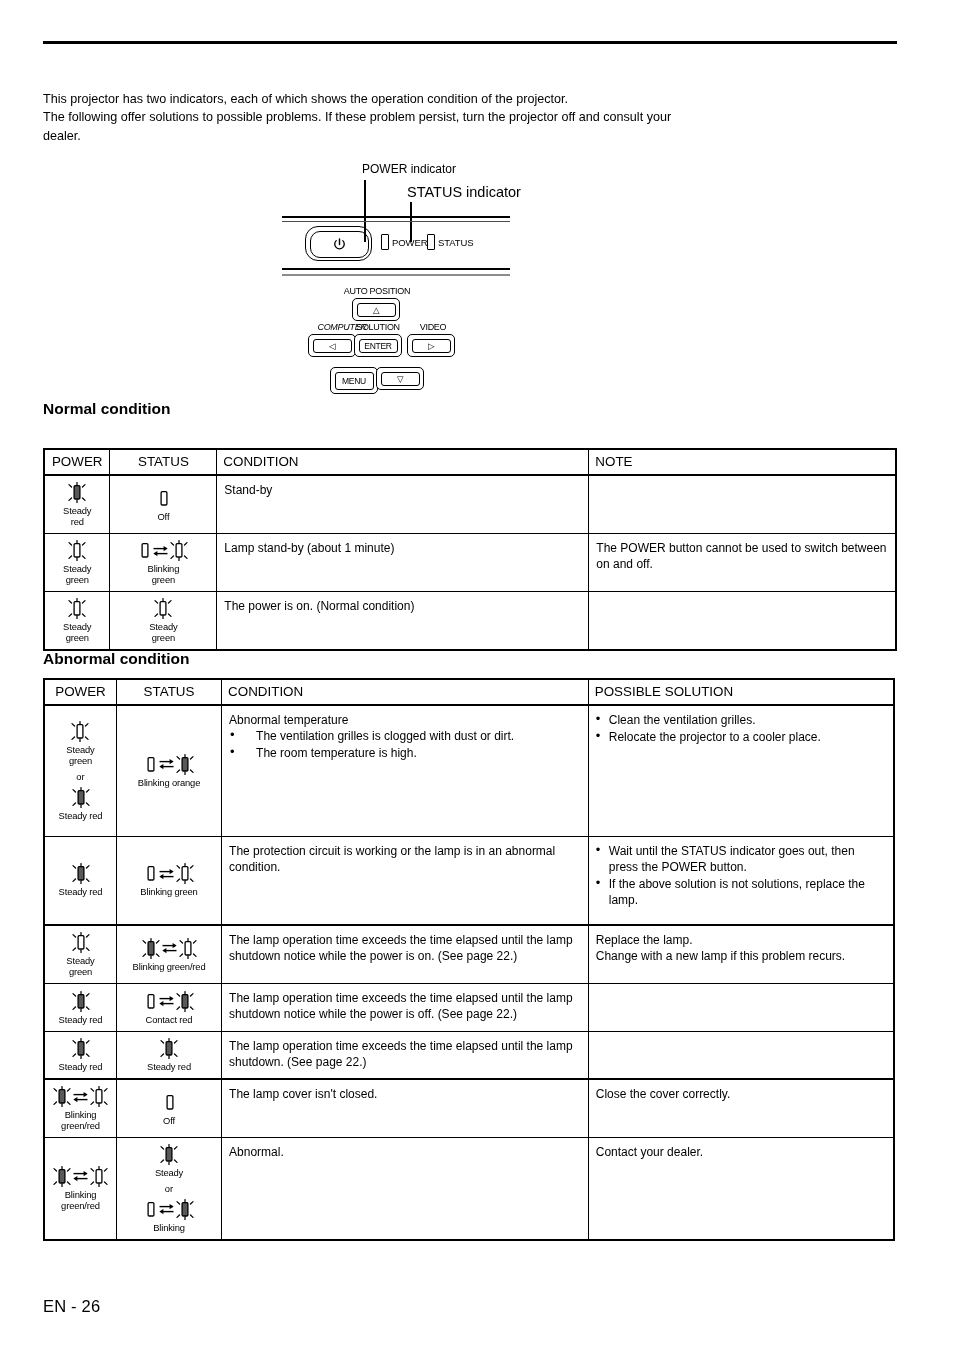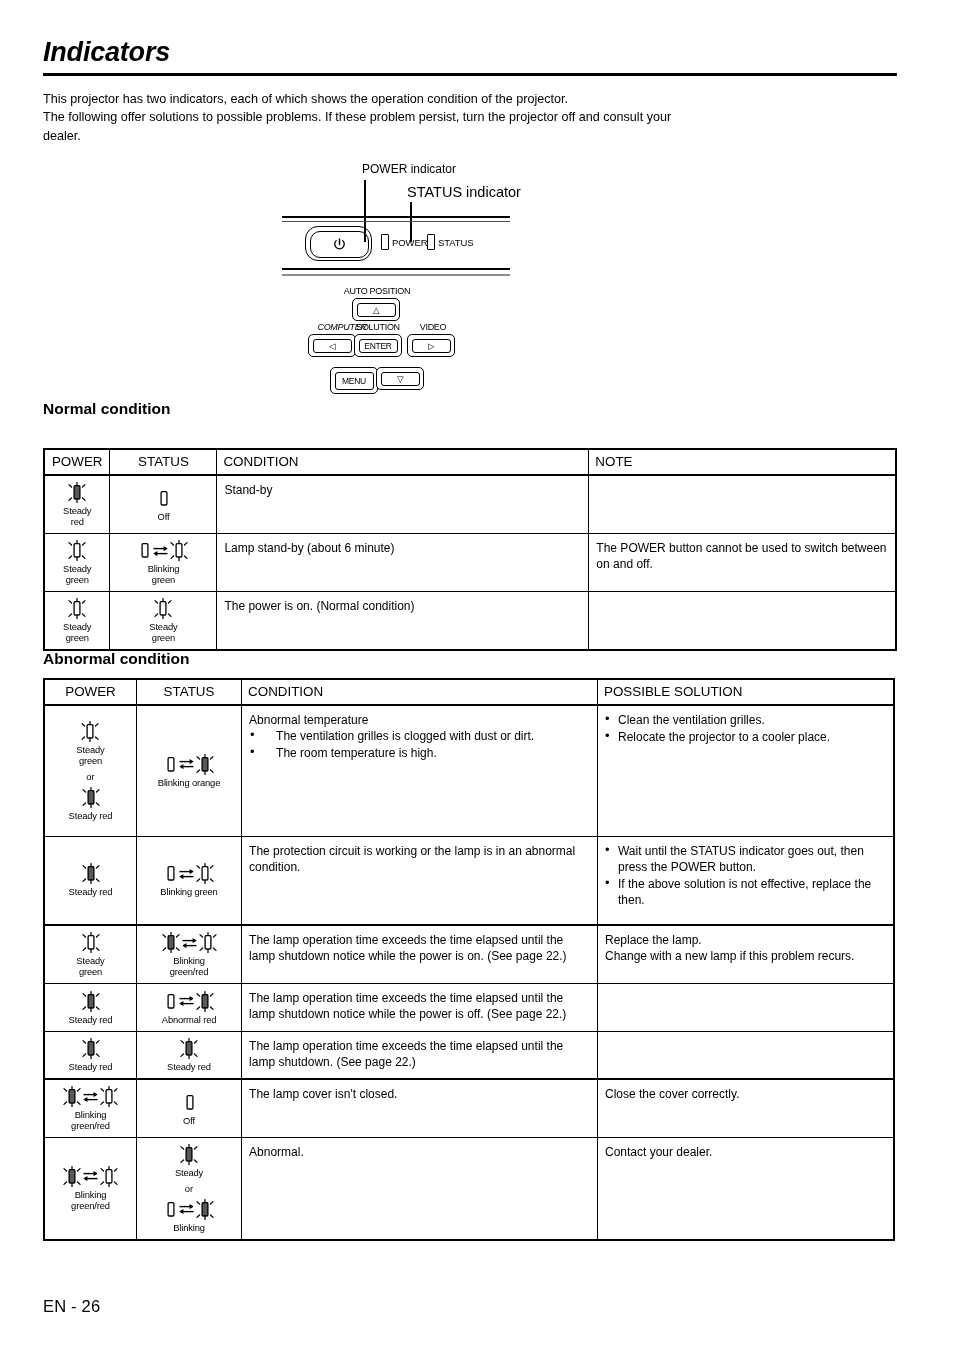--- a/index.html
+++ b/index.html
@@ -200,21 +200,21 @@
   }
   table.ind th.c-center { text-align: center; }
   table.ind td.cond, table.ind td.note {
     padding: 6px 7px 6px 7px;
     font-size: 12px;
     line-height: 16px;
   }
   table.ind td.ind-cell {
     text-align: center;
     vertical-align: middle;
-    padding: 6px 18px;
+    padding: 6px 8px;
     margin-left: 36px;
   }
   
   table.ind { border: 2.2px solid #000; }
   table.ind tr.head-row th { border-bottom: 2.2px solid #000; border-top: none; }
   table.ind tr.head-row th:first-child { border-left: none; }
   table.ind tr.head-row th:last-child { border-right: none; }
 
   #tbl-normal { left: 43px; top: 448px; width: 854px; }
   #tbl-normal col.c1 { width: 66px; }
@@ -290,21 +290,20 @@
     font-size: 16.5px;
     letter-spacing: 0.2px;
   }
 </style>
 </head>
 <body>
 
 <div class="page">
 
   <div class="title-block">
-    <h1 class="doc-title">Indicators</h1>
     <div class="title-rule"></div>
   </div>
 
   <div class="intro">
     <div class="l1">This projector has two indicators, each of which shows the operation condition of the projector.</div>
     <div class="l2">The following offer solutions to possible problems. If these problem persist, turn the projector off and consult your</div>
     <div class="l3">dealer.</div>
   </div>
 
   <div class="diagram">
@@ -436,21 +435,21 @@
 
     <path d="M3.5 5 L1 2.6 M3.5 16 L1 18.4 M14.5 5 L17 2.6 M14.5 16 L17 18.4
              M9 3.2 L9 0.6 M9 17.8 L9 20.4" stroke="#000" stroke-width="1.25" fill="none" stroke-linecap="round"></path>
       <rect x="6.1" y="3.6" width="5.8" height="13.4" rx="1.1" fill="#ffffff" stroke="#000" stroke-width="1.3"></rect>
     </svg>
               </div>
       <div class="glyph-caption">Blinking
 green</div>
     </div>
           </td>
-          <td class="cond">Lamp stand-by (about 6 minute)</td>
+          <td class="cond">Lamp stand-by (about 1 minute)</td>
           <td class="note">The POWER button cannot be used to switch between on and off.</td>
         </tr>
         <tr>
           <td class="ind-cell" style="height:46px;">
             <div class="glyph-group">
       <div class="glyph-row">
                 <svg class="lampicon" width="18" height="21" viewBox="0 0 18 21">
 
     <path d="M3.5 5 L1 2.6 M3.5 16 L1 18.4 M14.5 5 L17 2.6 M14.5 16 L17 18.4
              M9 3.2 L9 0.6 M9 17.8 L9 20.4" stroke="#000" stroke-width="1.25" fill="none" stroke-linecap="round"></path>
@@ -599,21 +598,21 @@
               </div>
       <div class="glyph-caption">Blinking green</div>
     </div>
           </td>
           <td class="cond">
             <div>The protection circuit is working or the lamp is in an abnormal condition.</div>
           </td>
           <td class="note">
             <ul class="bl">
               <li>Wait until the STATUS indicator goes out, then press the POWER button.</li>
-              <li>If the above solution is not effective, replace the then.</li>
+              <li>If the above solution is not solutions, replace the lamp.</li>
             </ul>
           </td>
         </tr>
         <tr class="thick-top">
           <td class="ind-cell" style="height:58px;">
             <div class="glyph-group">
       <div class="glyph-row">
                 <svg class="lampicon" width="18" height="21" viewBox="0 0 18 21">
 
     <path d="M3.5 5 L1 2.6 M3.5 16 L1 18.4 M14.5 5 L17 2.6 M14.5 16 L17 18.4
@@ -684,21 +683,21 @@
       <path d="M15.5 9.6 L2.6 9.6" stroke="#000" stroke-width="1.4"></path>
       <path d="M5.4 7 L1.4 9.6 L5.4 12.2 Z" fill="#000"></path>
     </svg>
                 <svg class="lampicon" width="18" height="21" viewBox="0 0 18 21">
 
     <path d="M3.5 5 L1 2.6 M3.5 16 L1 18.4 M14.5 5 L17 2.6 M14.5 16 L17 18.4
              M9 3.2 L9 0.6 M9 17.8 L9 20.4" stroke="#000" stroke-width="1.25" fill="none" stroke-linecap="round"></path>
       <rect x="6.1" y="3.6" width="5.8" height="13.4" rx="1.1" fill="#595959" stroke="#000" stroke-width="1.3"></rect>
     </svg>
               </div>
-      <div class="glyph-caption">Abnormal red</div>
+      <div class="glyph-caption">Contact red</div>
     </div>
           </td>
           <td class="cond">
             <div>The lamp operation time exceeds the time elapsed until the lamp shutdown notice while the power is off. (See page 22.)</div>
           </td>
           <td class="note"></td>
         </tr>
         <tr>
           <td class="ind-cell" style="height:44px;">
             <div class="glyph-group">

